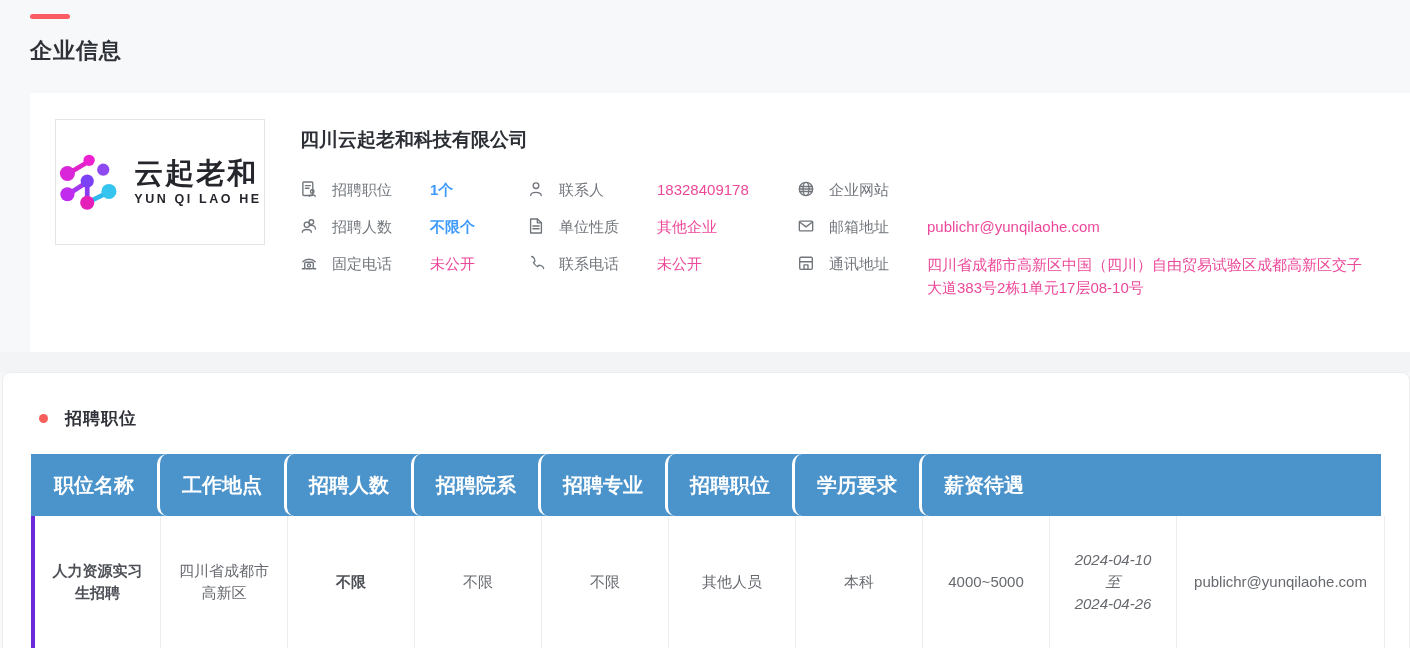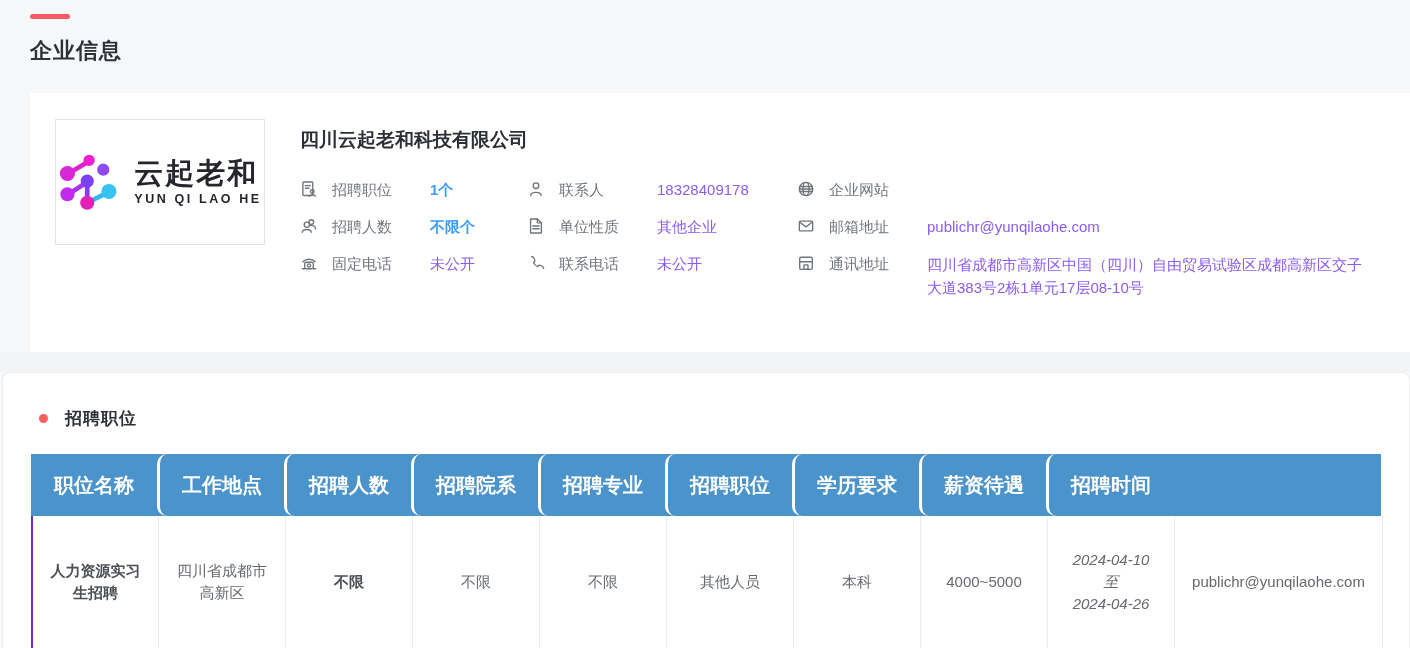--- a/index.html
+++ b/index.html
@@ -19,21 +19,21 @@
   .logo-text { margin-left:10px; }
   .logo-cn { font-size:29px; font-weight:bold; color:#24262c; letter-spacing:2px; line-height:1.1; }
   .logo-en { font-size:12.5px; font-weight:bold; color:#24262c; letter-spacing:2.6px; margin-top:3px; }
 
   .company-info { margin-left:35px; padding-top:8px; flex:1; min-width:0; }
   .company-name { font-size:19px; font-weight:bold; color:#2c2f35; margin-bottom:26px; }
   .info-grid { display:grid; grid-template-columns:227px 270px 1fr; row-gap:16px; align-items:start; }
   .info-item { display:flex; align-items:flex-start; font-size:15px; line-height:21px; }
   .info-item .icn { width:18px; height:18px; flex:0 0 auto; margin-right:14px; margin-top:1px; }
   .info-label { color:#73777d; width:74px; flex:0 0 auto; }
-  .info-value { color:#8b5cf6; margin-left:24px; }
+  .info-value { color:#ec4899; margin-left:24px; }
   .info-value.v-blue { color:#3e9bfd; font-weight:bold; }
   .info-value.v-wrap { max-width:445px; line-height:1.55; margin-left:24px; }
 
   
   .band { height:20px; background:#f3f4f5; }
 
   
   .jobs-card { margin-left:2px; height:276px; background:#fff;
     border:1px solid #ededee; border-bottom:none; border-radius:8px 8px 0 0; padding-top:34px; }
   .section-head { display:flex; align-items:center; padding-left:36px; }
@@ -41,21 +41,21 @@
   .section-title { margin-left:17px; font-size:17px; font-weight:bold; color:#2e3137; letter-spacing:1px; }
 
   
   .job-table { margin:24px 30px 0 28px; width:1350px; }
   .t-head { display:grid; grid-template-columns:126px 127px 127px 127px 127px 127px 127px 127px 127px 208px;
     background:#4b93cb; height:62px; }
   .t-head .th { display:flex; align-items:center; justify-content:center;
     color:#fff; font-size:20px; font-weight:bold; }
   .t-head .th + .th { border-left:3px solid #fff;border-radius:10px; }
   .t-body { display:grid; grid-template-columns:126px 127px 127px 127px 127px 127px 127px 127px 127px 208px;
-    height:132px; border-left:2px solid #6d28d9; }
+    height:132px; border-left:4px solid #6d28d9; }
   .t-body .td { display:flex; align-items:center; justify-content:center; text-align:center;
     color:#66696e; font-size:15px; line-height:1.45; border-right:1px solid #ededee; padding:0 14px; }
   .td.c-bold { font-weight:bold; color:#4c4f55; }
   .td.c-pre { white-space:pre-line;font-style:italic; }
 
   svg.icon { stroke:#70757b; fill:none; stroke-width:1.5; stroke-linecap:round; stroke-linejoin:round; }
 </style>
 </head>
 <body>
 
@@ -199,21 +199,20 @@
   <div class="job-table">
     <div class="t-head">
       <div class="th">职位名称</div>
       <div class="th">工作地点</div>
       <div class="th">招聘人数</div>
       <div class="th">招聘院系</div>
       <div class="th">招聘专业</div>
       <div class="th">招聘职位</div>
       <div class="th">学历要求</div>
       <div class="th">薪资待遇</div>
-      <div class="th">招聘时间</div>
     </div>
     <div class="t-body">
       <div class="td c-bold">人力资源实习生招聘</div>
       <div class="td">四川省成都市高新区</div>
       <div class="td c-bold">不限</div>
       <div class="td">不限</div>
       <div class="td">不限</div>
       <div class="td">其他人员</div>
       <div class="td">本科</div>
       <div class="td">4000~5000</div>

